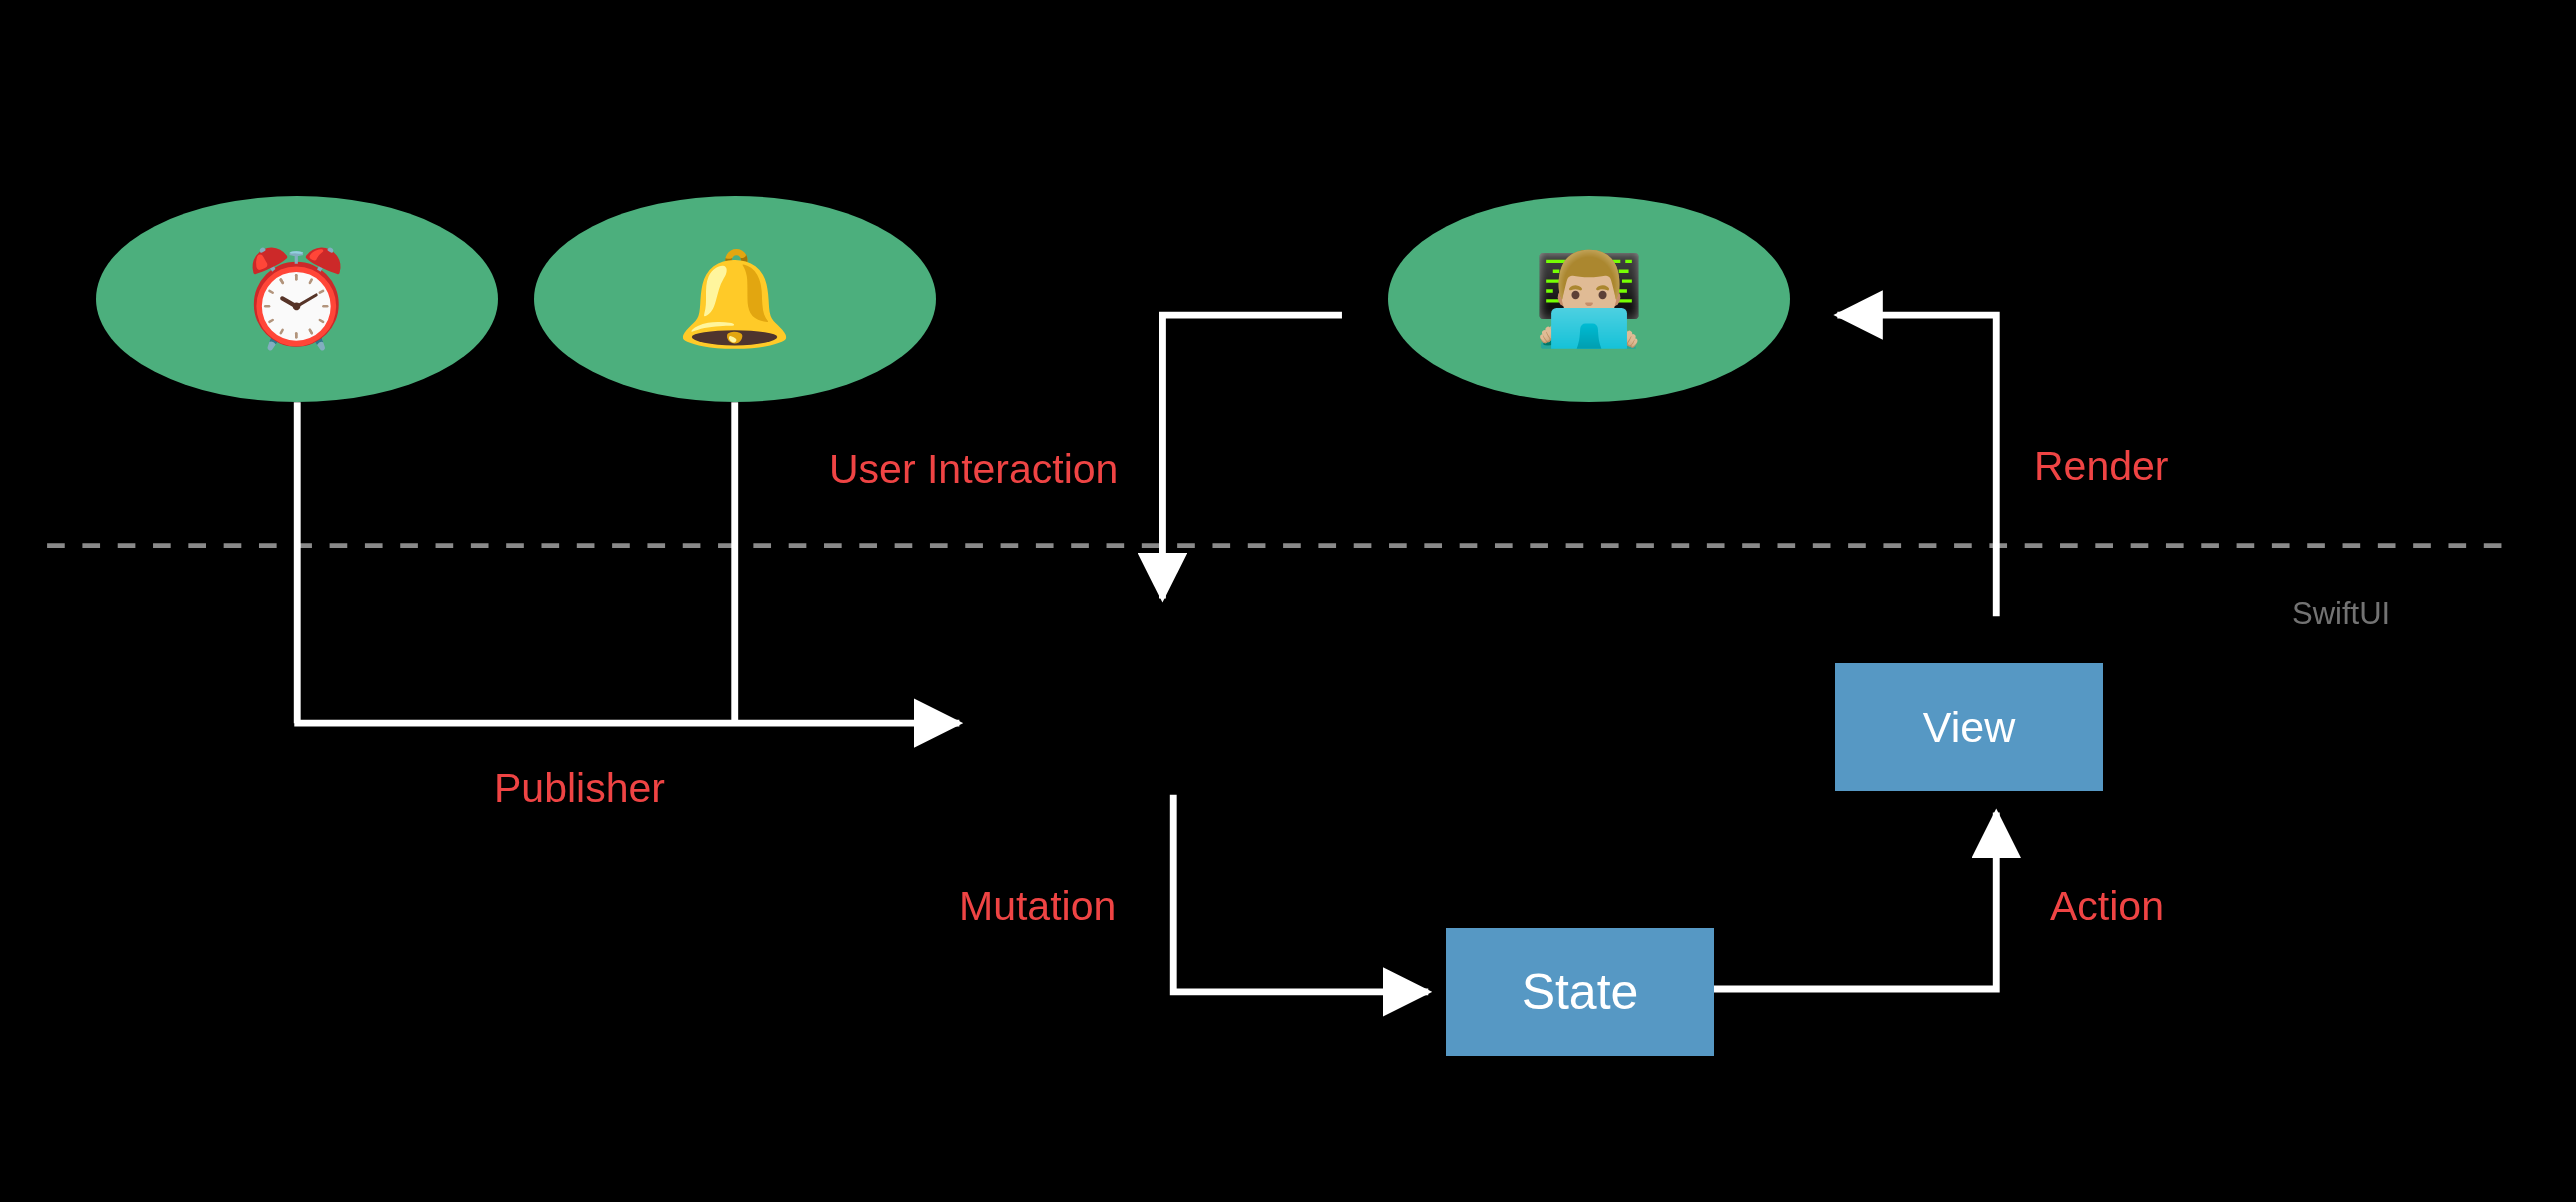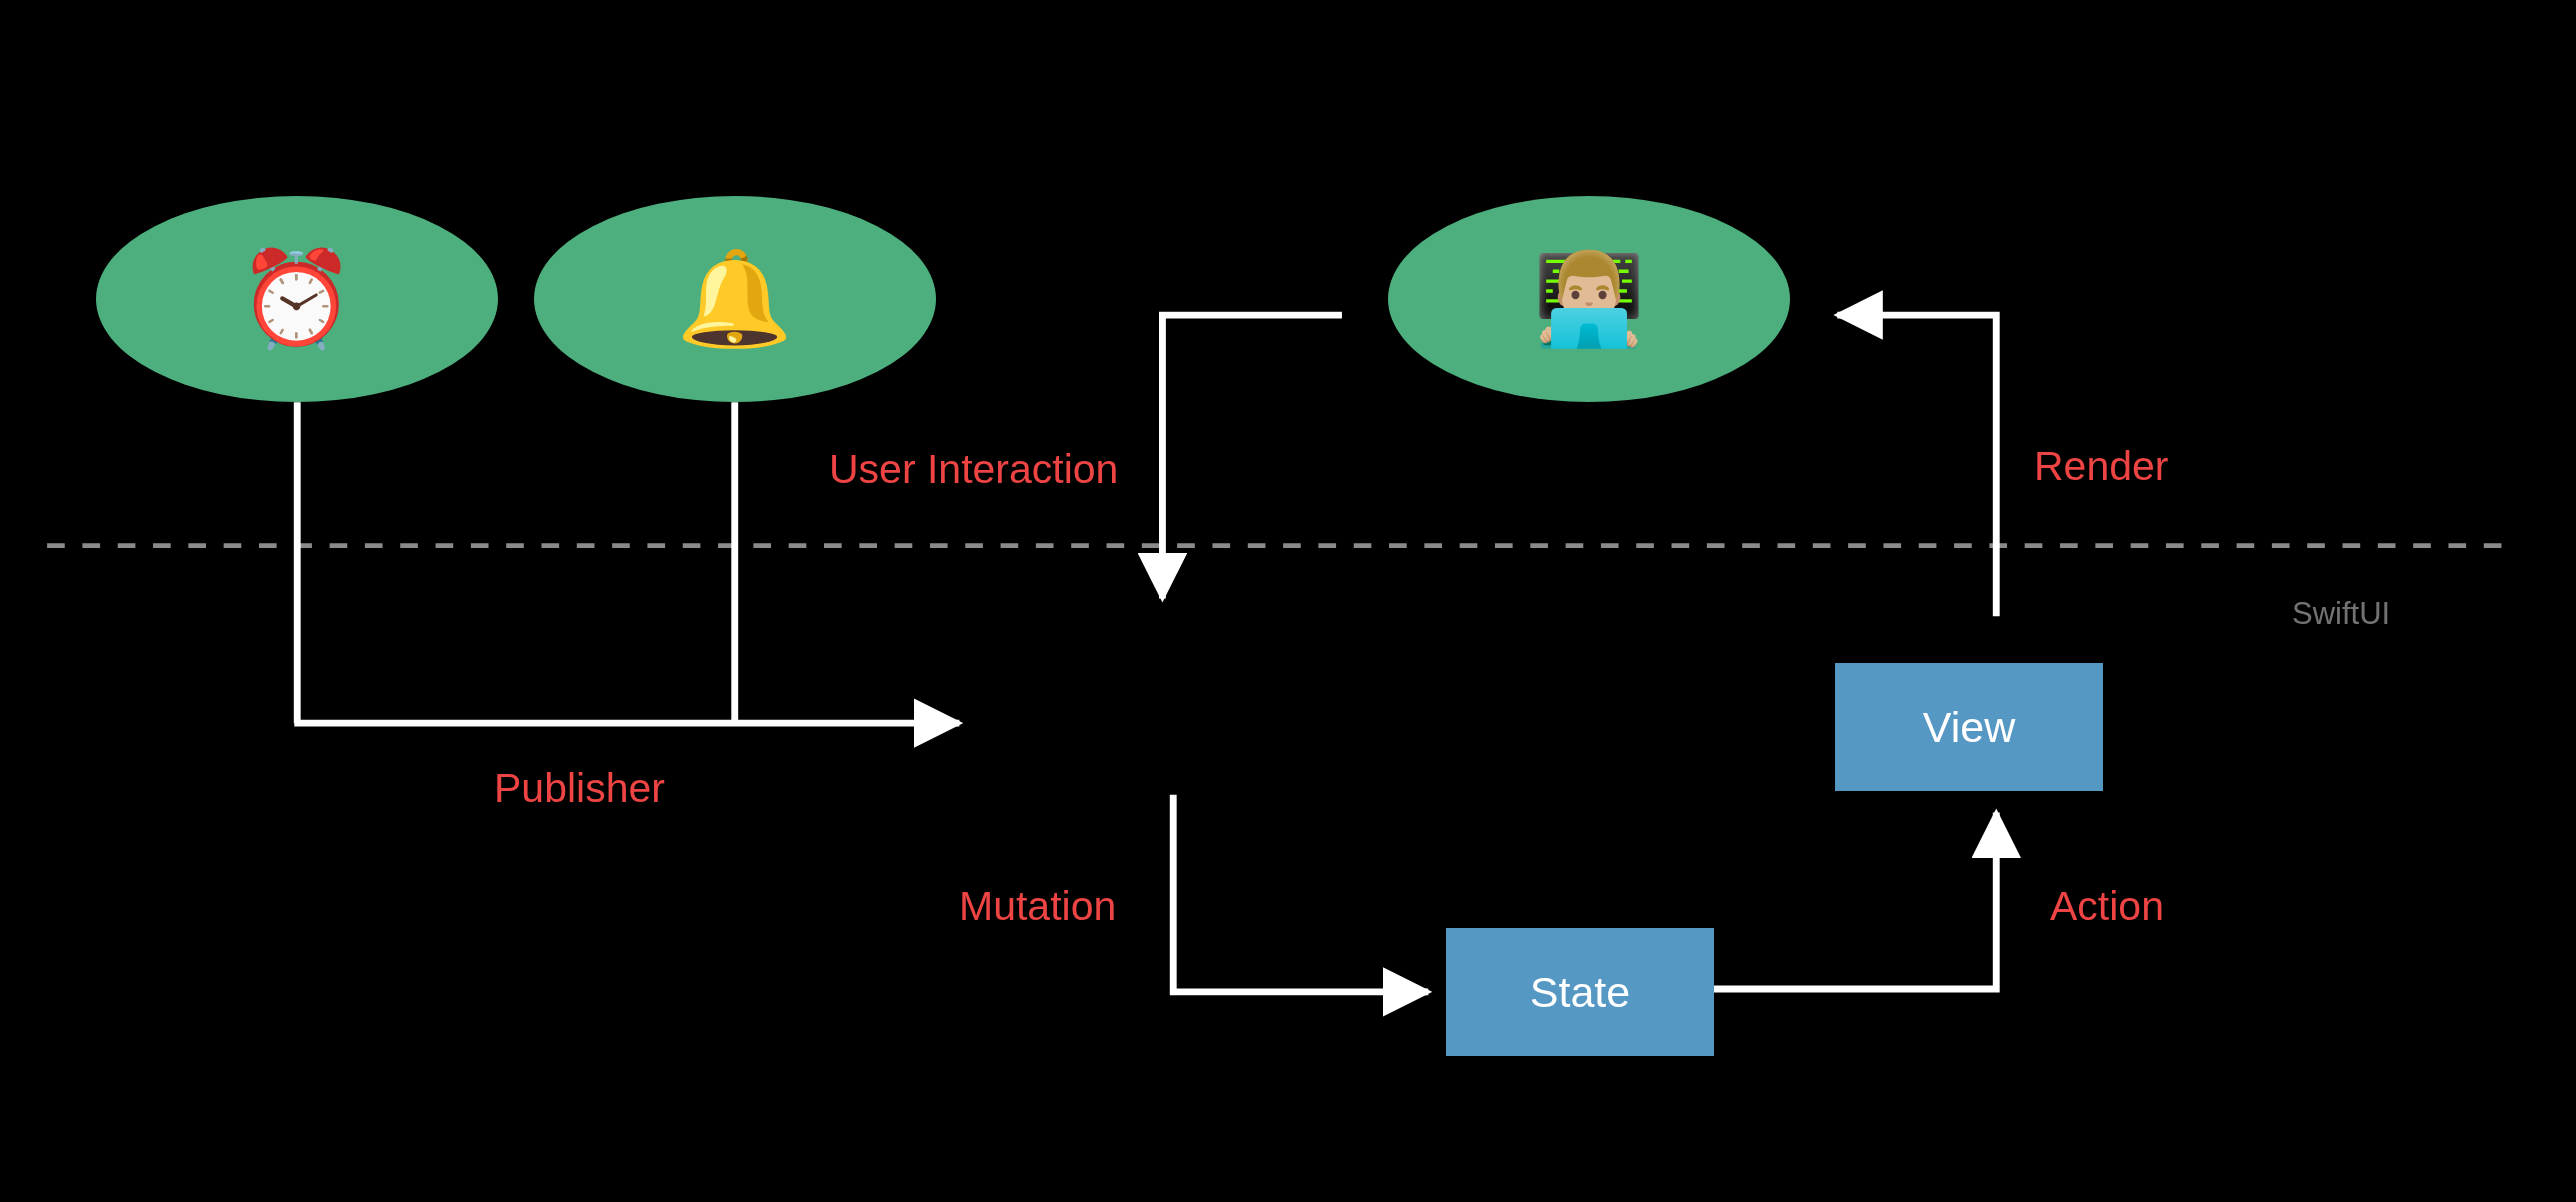--- a/index.html
+++ b/index.html
@@ -104,21 +104,21 @@
 
   <div class="node-ellipse" style="left:1388px; top:196px; width:402px; height:206px; background:#4CAF7D;">
     <span class="emoji" style="font-size:90px;">👨🏼‍💻</span>
   </div>
 
 
   <div class="box" style="left:1835px; top:663px; width:268px; height:128px; background:#5698C4; font-size:43px;">
     <span>View</span>
   </div>
 
-  <div class="box" style="left:1446px; top:928px; width:268px; height:128px; background:#5698C4; font-size:43px;">
+  <div class="box" style="left:1446px; top:928px; width:268px; height:128px; background:#5698C4; font-size:50px;">
     <span>State</span>
   </div>
 
   <div class="edge-label" style="left:829px; top:449px;">User Interaction</div>
 
   <div class="edge-label" style="left:494px; top:768px;">Publisher</div>
 
   <div class="edge-label" style="left:959px; top:886px;">Mutation</div>
 
   <div class="edge-label" style="left:2050px; top:886px;">Action</div>

